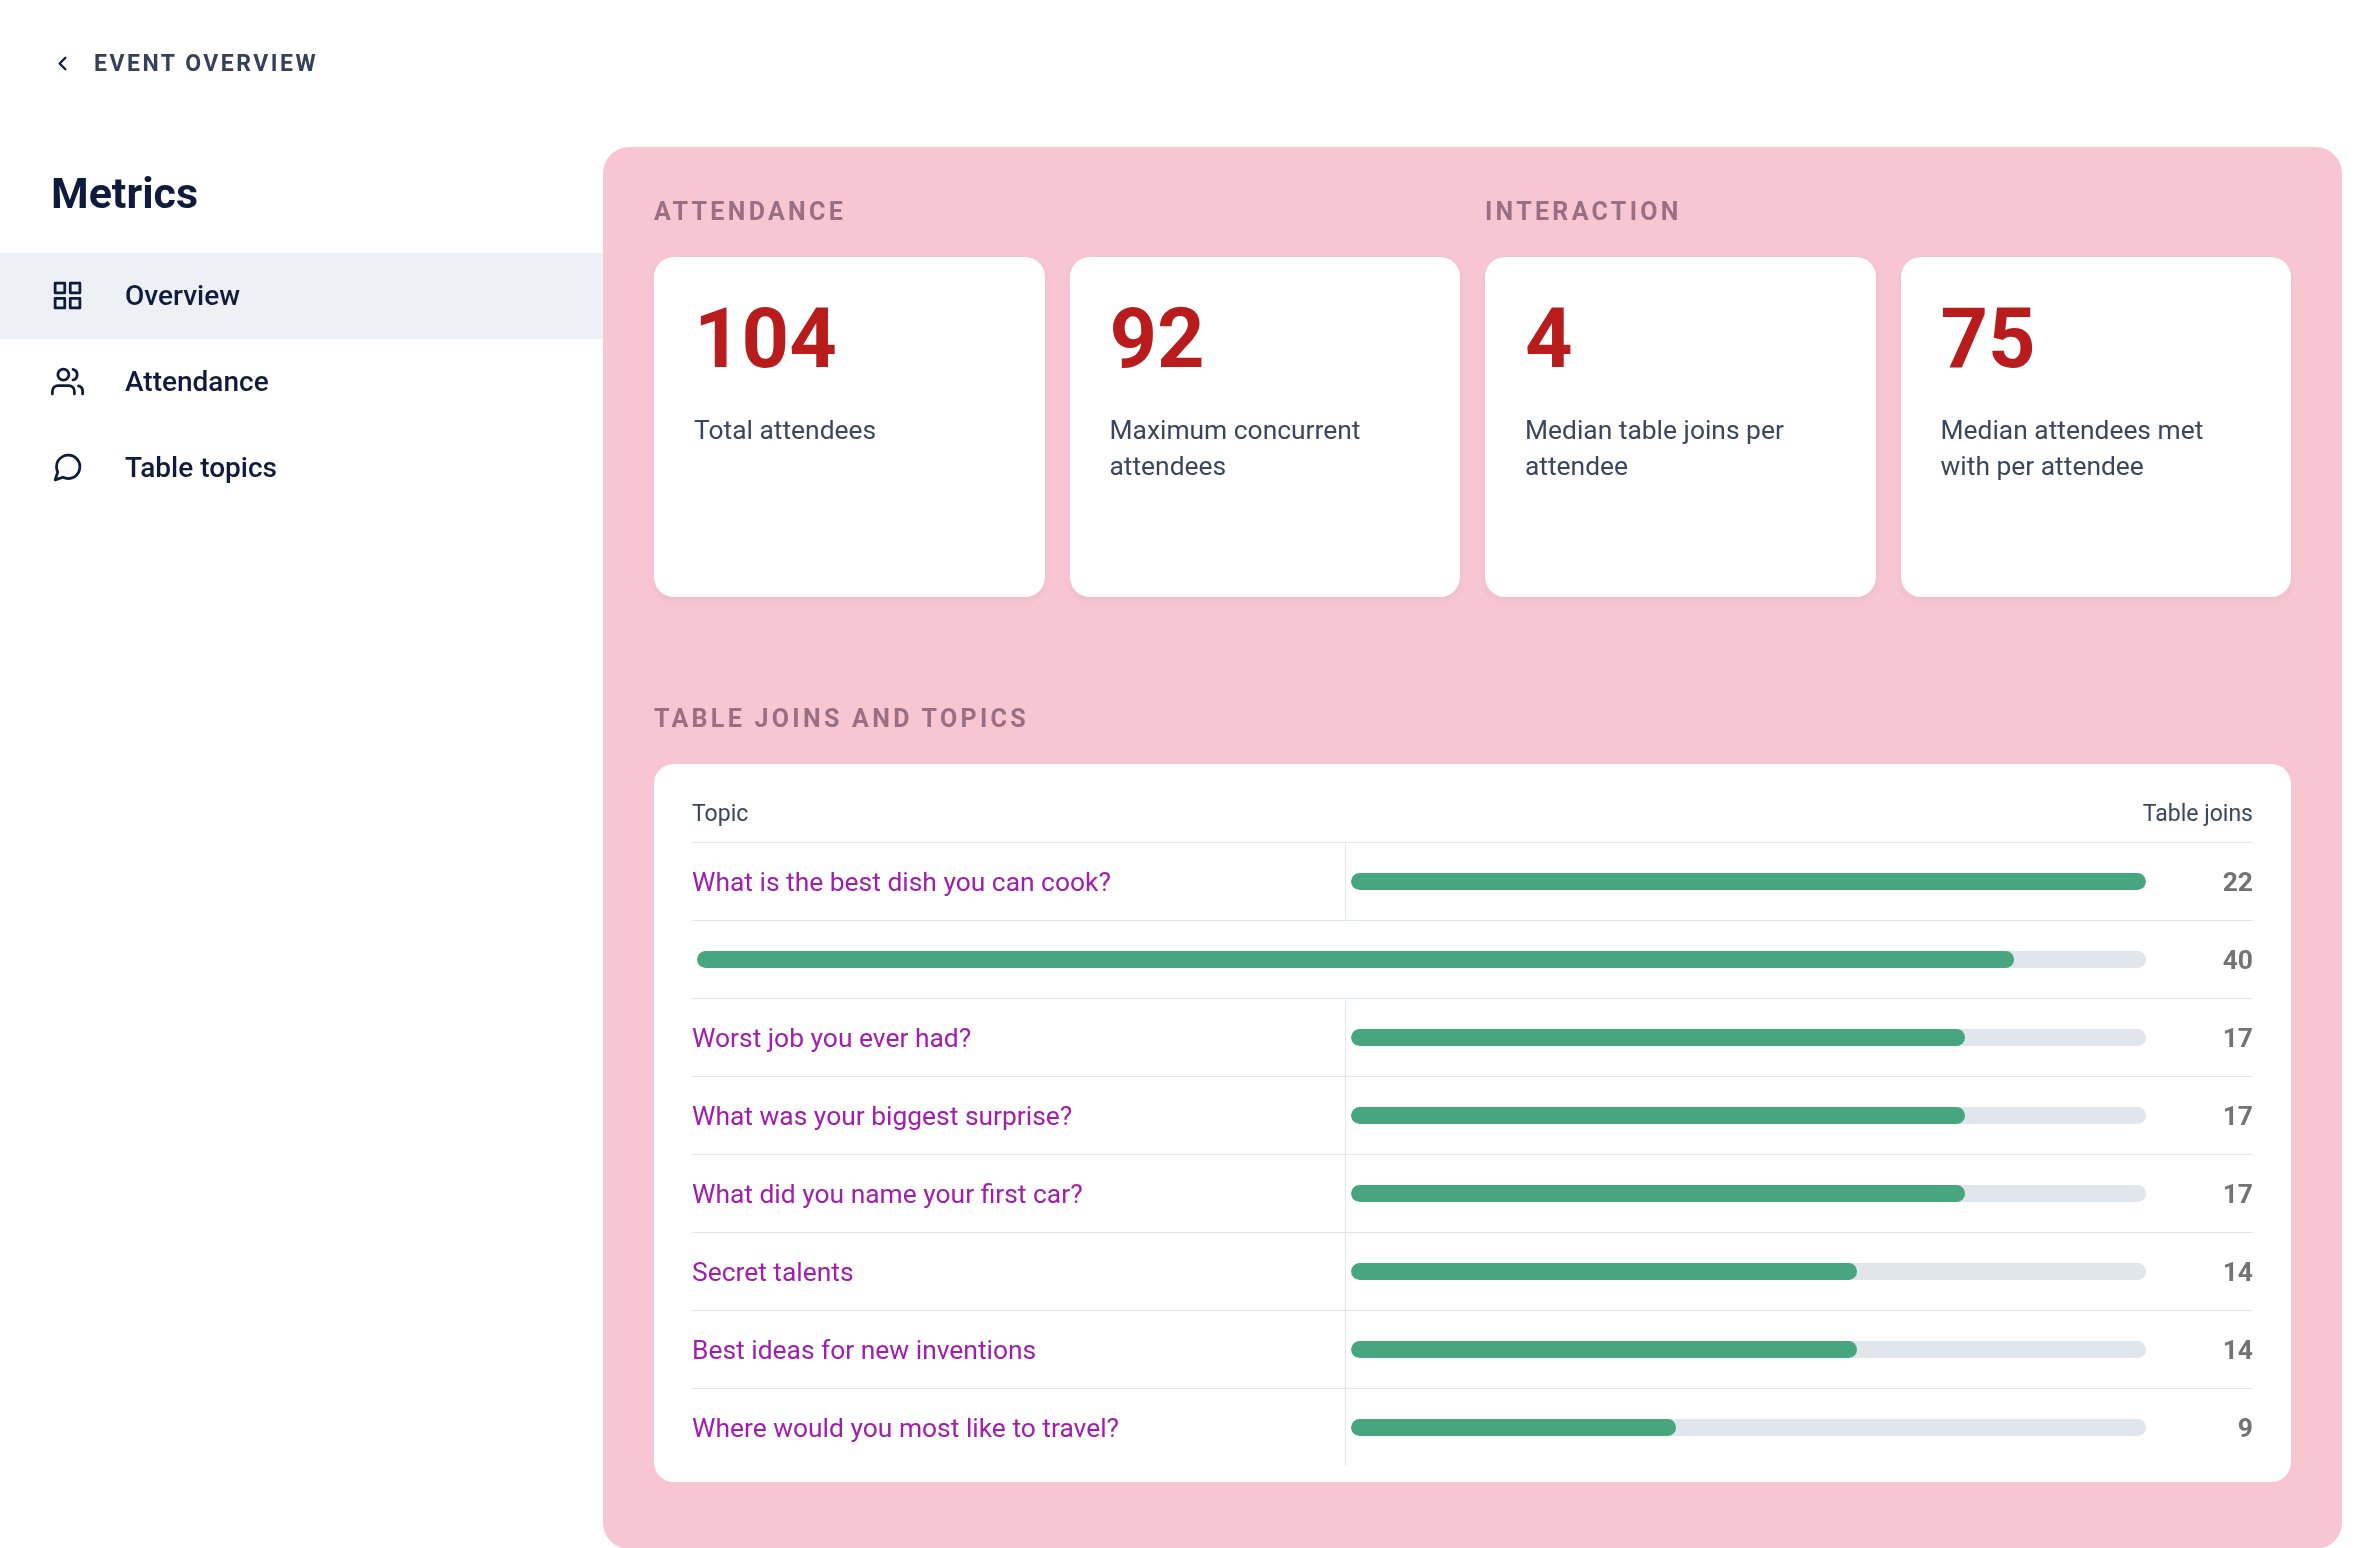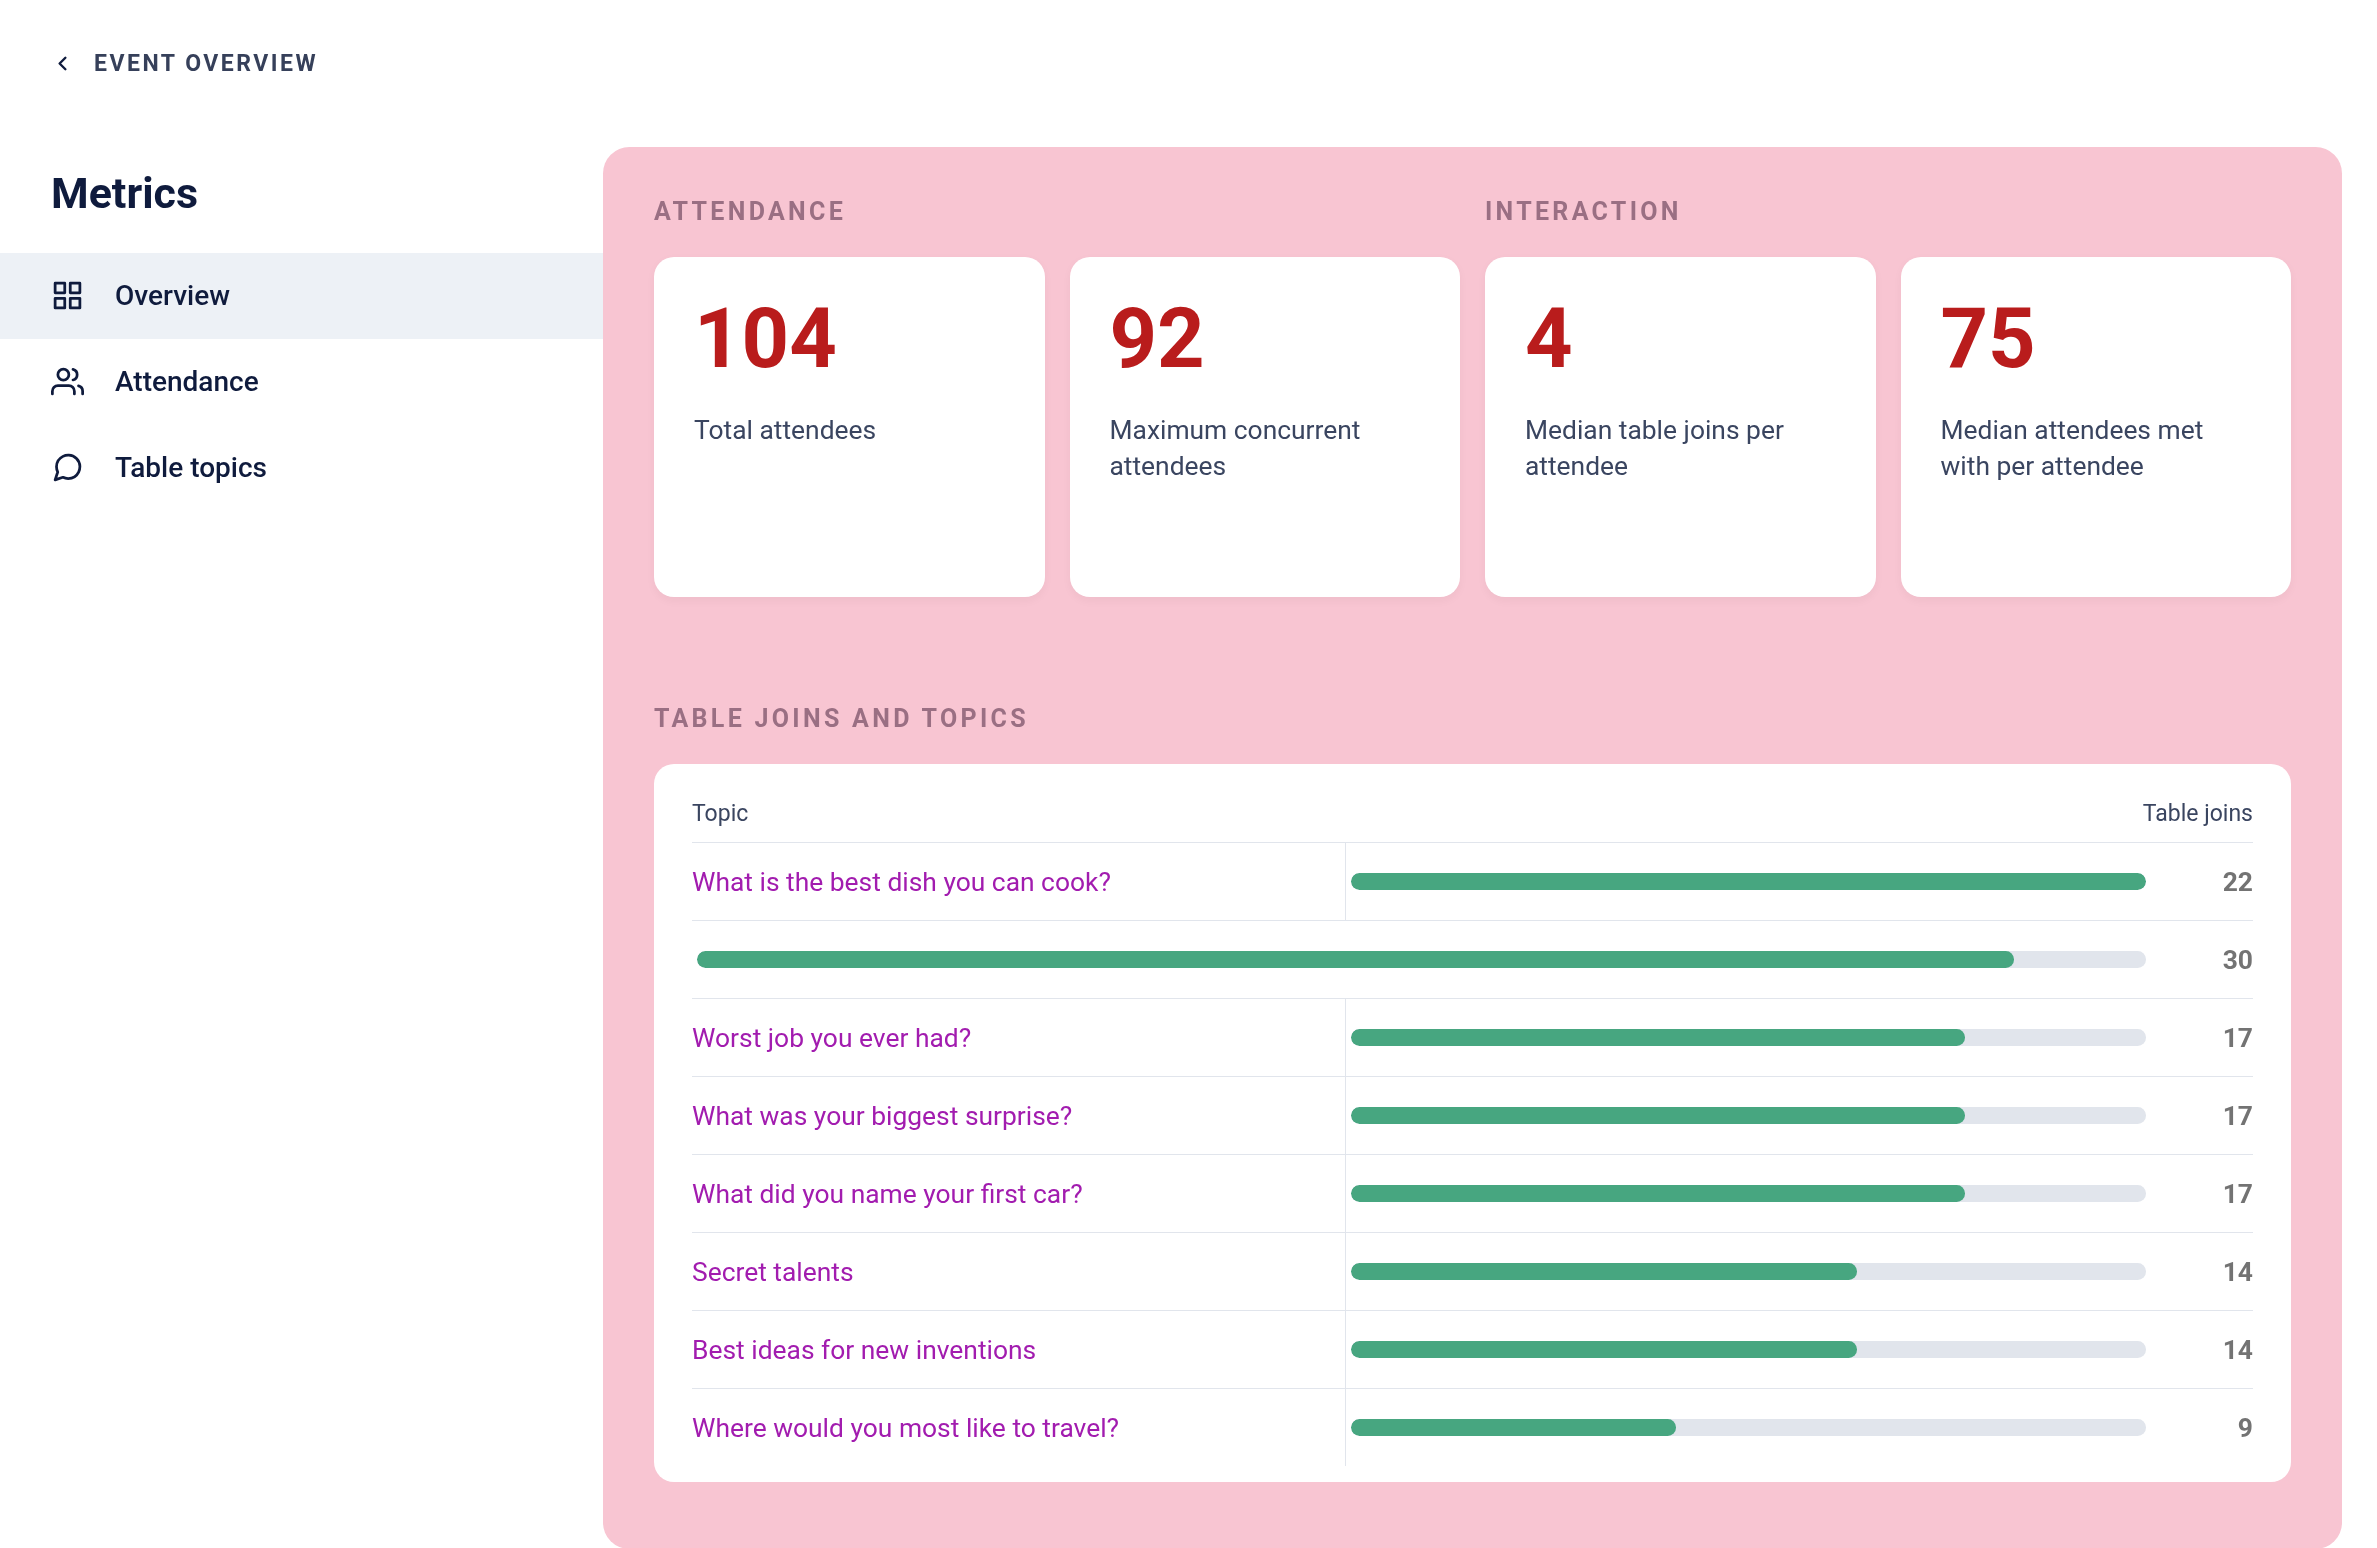--- a/index.html
+++ b/index.html
@@ -47,21 +47,21 @@
   .sidebar-title {
     font-size: 43px;
     font-weight: 700;
     color: #0f1b3d;
     padding-left: 51px;
     margin-bottom: 35px;
   }
   .nav-item {
     display: flex;
     align-items: center;
-    gap: 31px;
+    gap: 41px;
     padding: 26.4px 0 26.4px 51px;
     cursor: pointer;
   }
   .nav-item.active {
     background: #edf1f6;
   }
   .nav-icon {
     width: 33px;
     height: 33px;
     color: #0f1b3d;
@@ -280,21 +280,21 @@
                     <div class="bar-fill" style="width: 100%;"></div>
                   </div>
                   <div class="topic-count">22</div>
                 </div>
               </div>
               <div class="topic-row">
                 <div class="topic-bar-cell">
                   <div class="bar-track">
                     <div class="bar-fill" style="width: 90.9091%;"></div>
                   </div>
-                  <div class="topic-count">30</div>
+                  <div class="topic-count">40</div>
                 </div>
               </div>
               <div class="topic-row">
                 <div class="topic-name">Worst job you ever had?</div>
                 <div class="topic-bar-cell">
                   <div class="bar-track">
                     <div class="bar-fill" style="width: 77.2727%;"></div>
                   </div>
                   <div class="topic-count">17</div>
                 </div>

